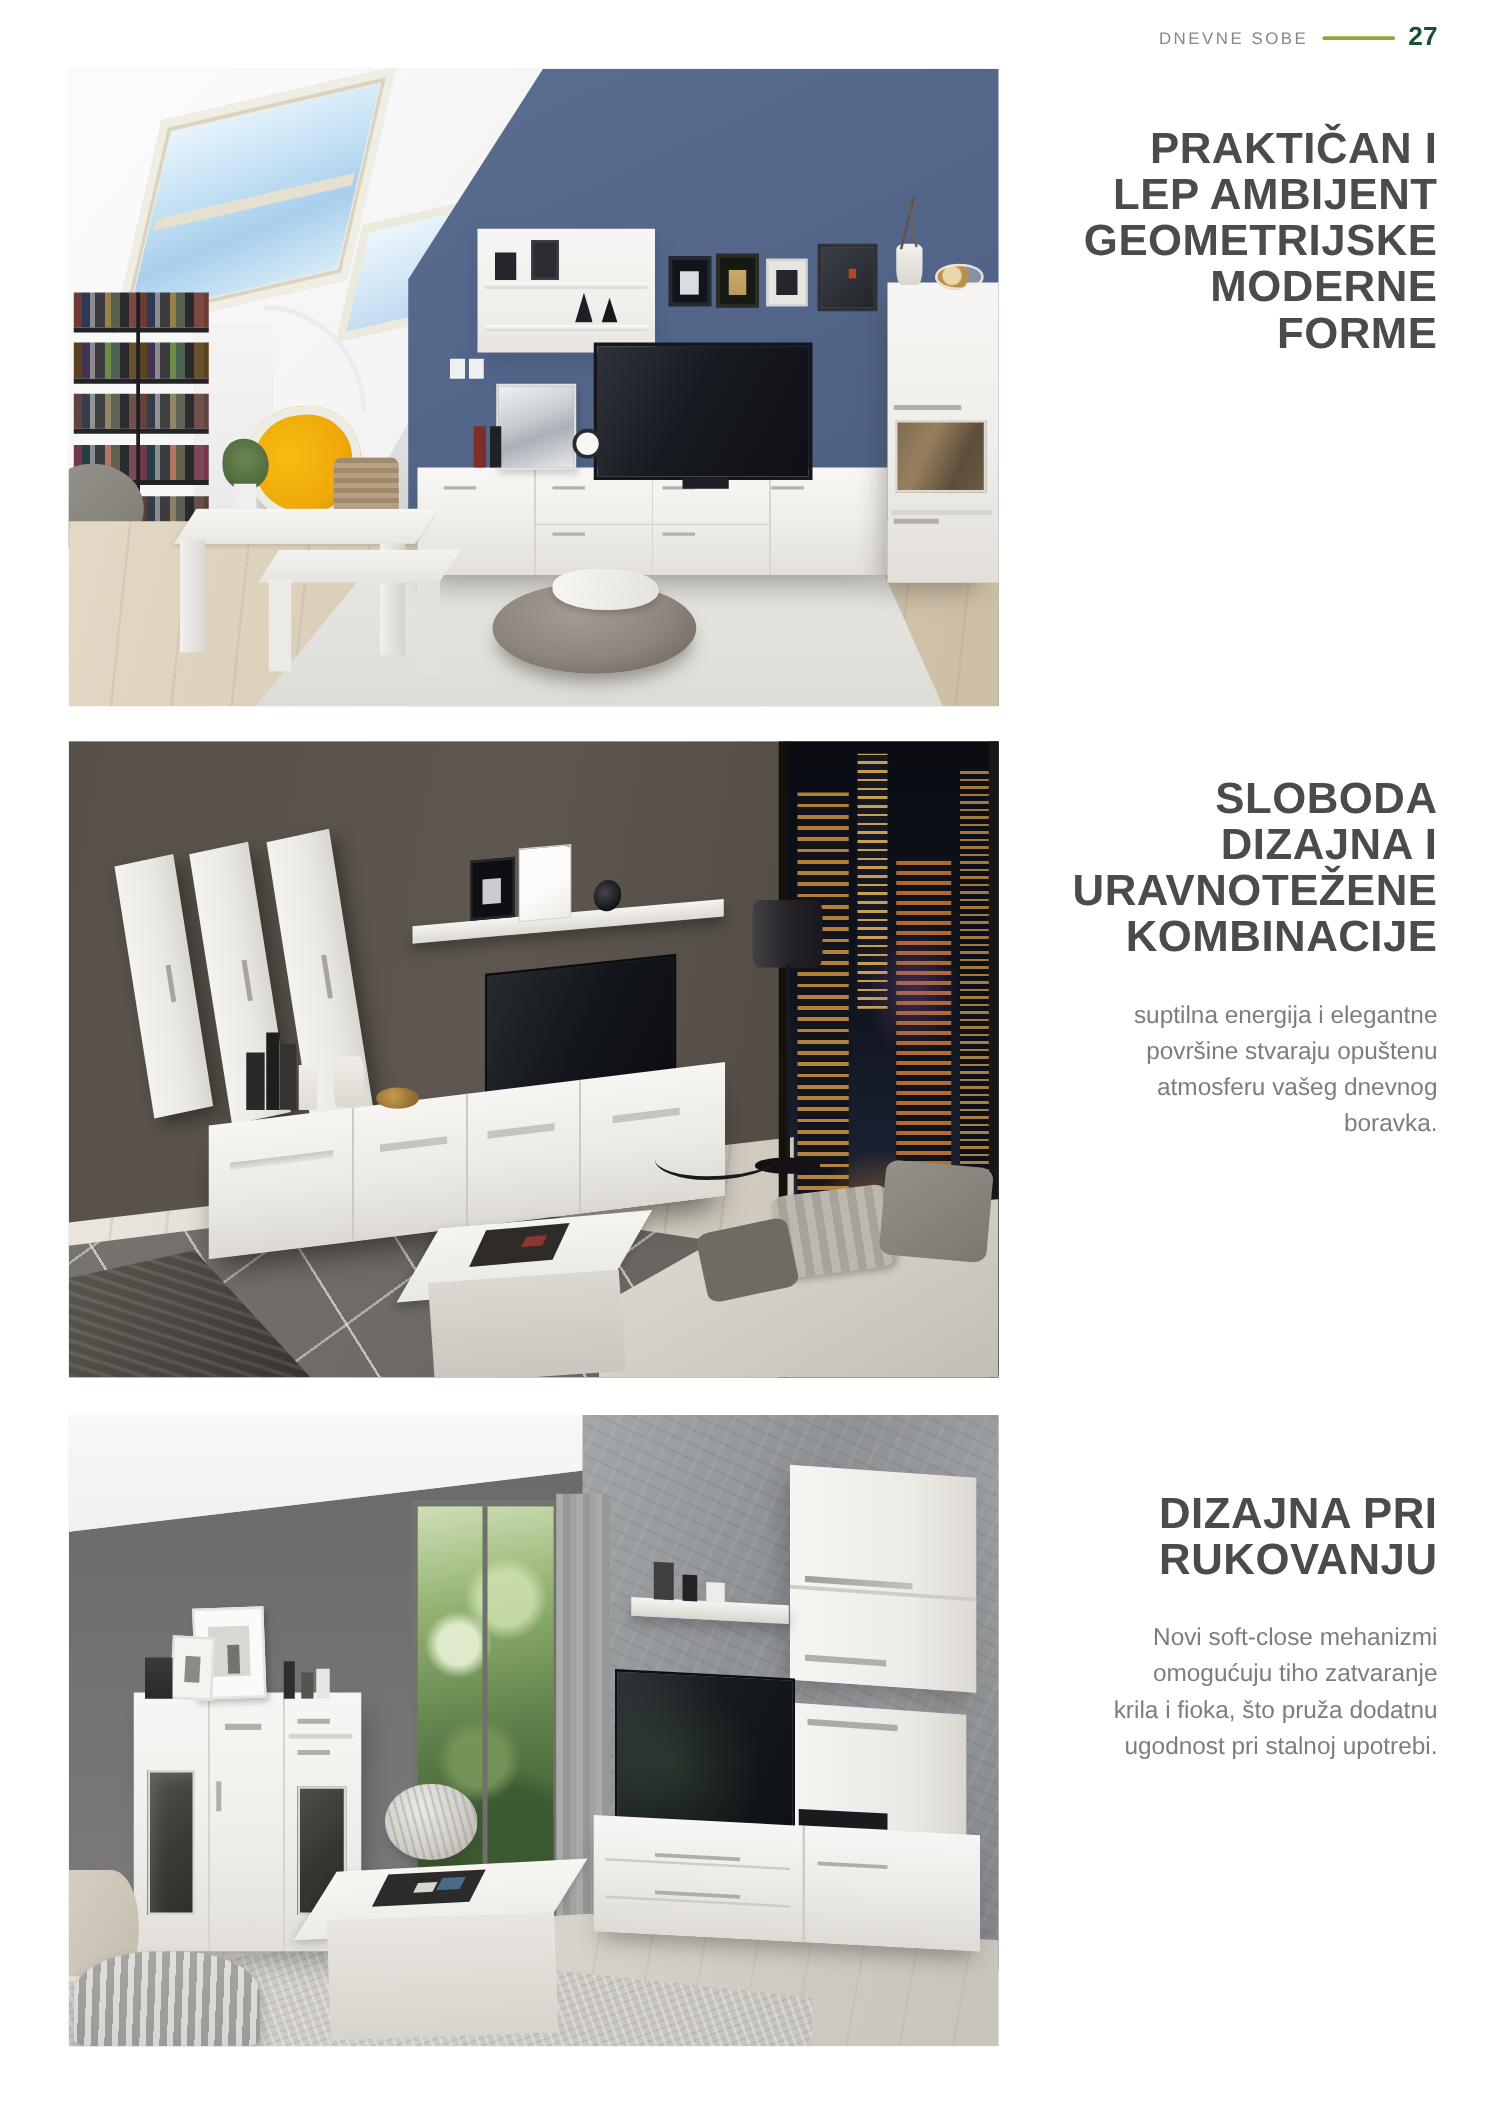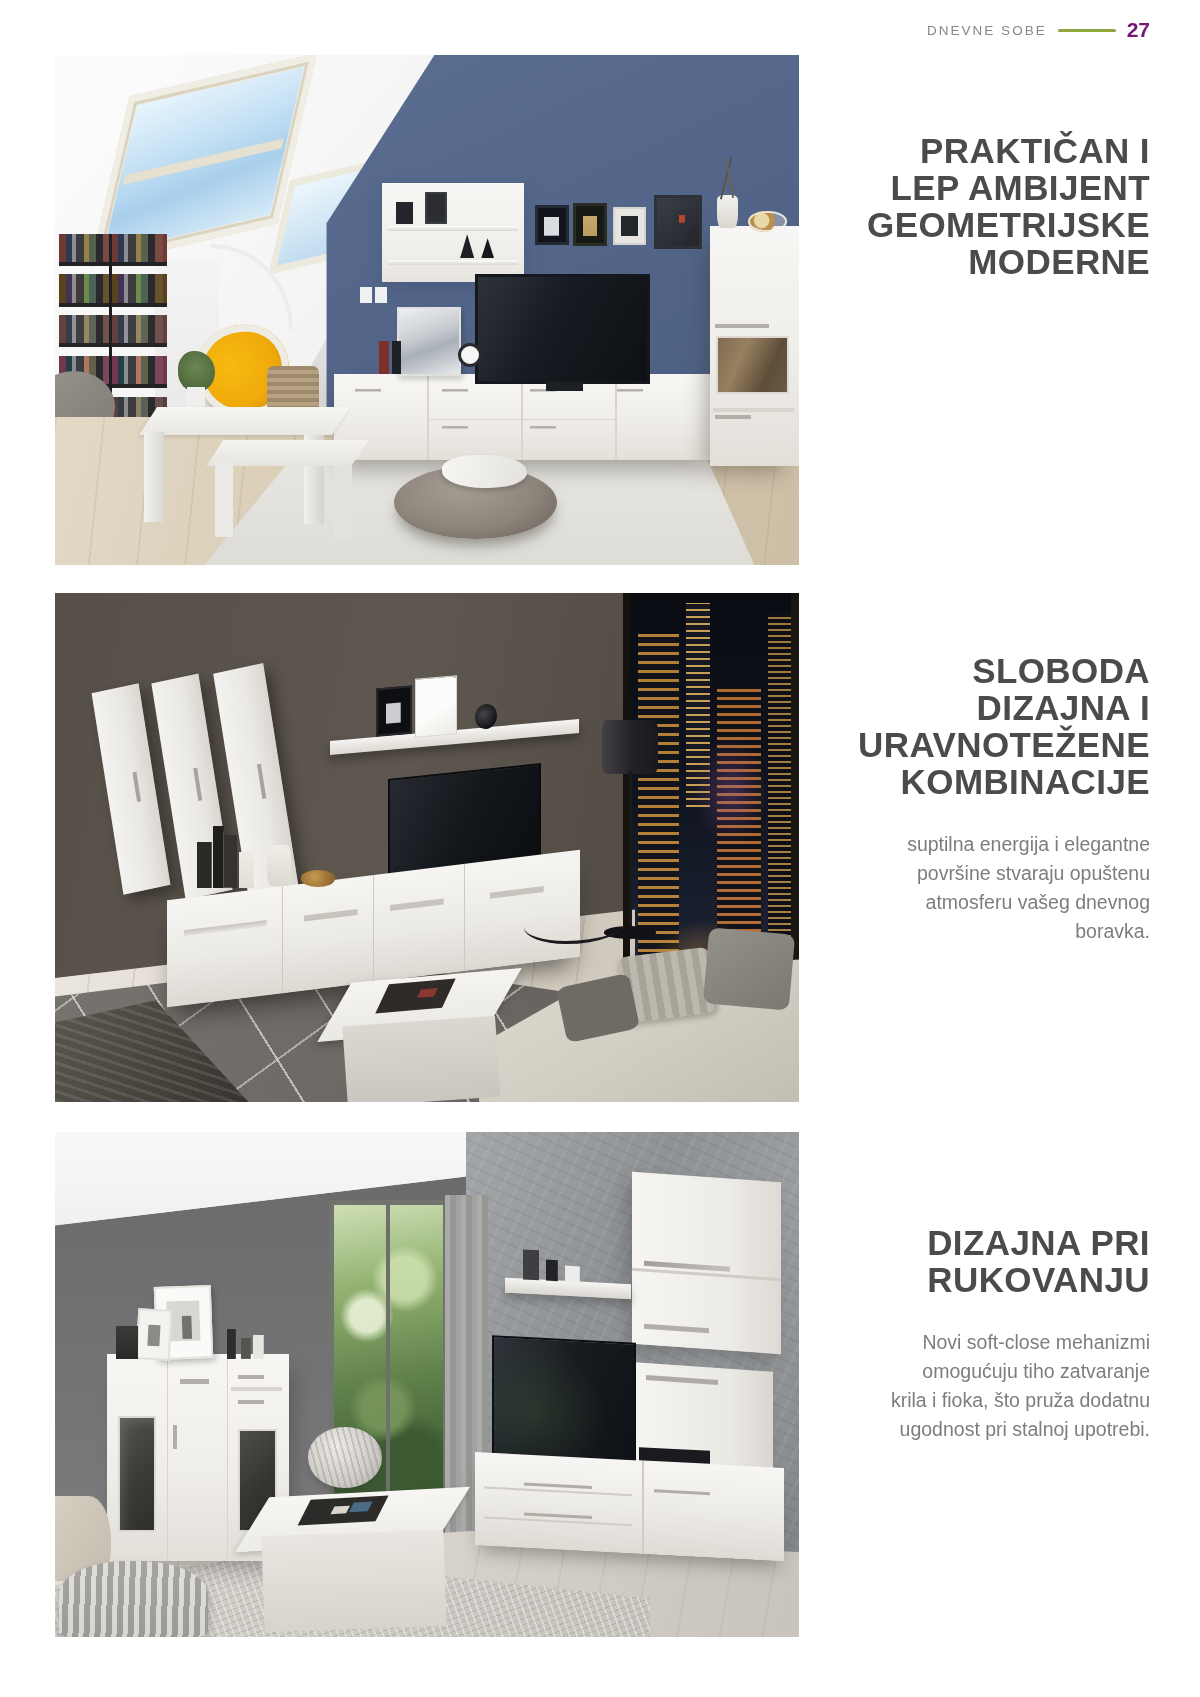--- a/index.html
+++ b/index.html
@@ -7,24 +7,24 @@
   body {
     width:1200px; height:1697px; position:relative; overflow:hidden;
     font-family:"Liberation Sans", sans-serif;
   }
 
   
   .pageheader { position:absolute; top:16px; right:50px; height:28px;
     display:flex; align-items:center; gap:11px;text-align:center; }
   .sec-label { font-size:13.5px; letter-spacing:2px; color:#84878b; }
   .hrule { width:58px; height:3px; background:#8fa63d; border-radius:2px; }
-  .pagenum { font-size:21px; font-weight:bold; color:#701a75; }
+  .pagenum { font-size:21px; font-weight:bold; color:#14532d; }
 
   
-  .copy { position:absolute; right:50px; width:380px; text-align:right;margin-top:32px; }
+  .copy { position:absolute; right:50px; width:380px; text-align:right; }
   #copy1 { top:100px; } #copy2 { top:620px; } #copy3 { top:1192px; }
   .headline { font-size:35px; line-height:37px; font-weight:bold;
     color:#4b4b4c; letter-spacing:.4px; }
   .headline span { display:block; }
   .bodytext { margin-top:30px; font-size:19.5px; line-height:29px; color:#7d7d7e; }
   .bodytext span { display:block; }
 
   
   .photo { position:absolute; left:55px; width:744px; overflow:hidden;
     background:#ddd; }
@@ -453,20 +453,21 @@
   <div class="p1-pouf"></div>
   <div class="p1-blanket"></div>
 </figure>
 
 <div class="copy" id="copy1">
   <h2 class="headline">
     <span>PRAKTIČAN I</span>
     <span>LEP AMBIJENT</span>
     <span>GEOMETRIJSKE</span>
     <span>MODERNE</span>
+    <span>FORME</span>
   </h2>
 </div>
 
 <figure class="photo" id="photo2">
   <div class="p2-wall"></div>
   <div class="p2-window">
     <div class="p2-w-b1"></div>
     <div class="p2-w-b2"></div>
     <div class="p2-w-b3"></div>
     <div class="p2-w-b4"></div>

